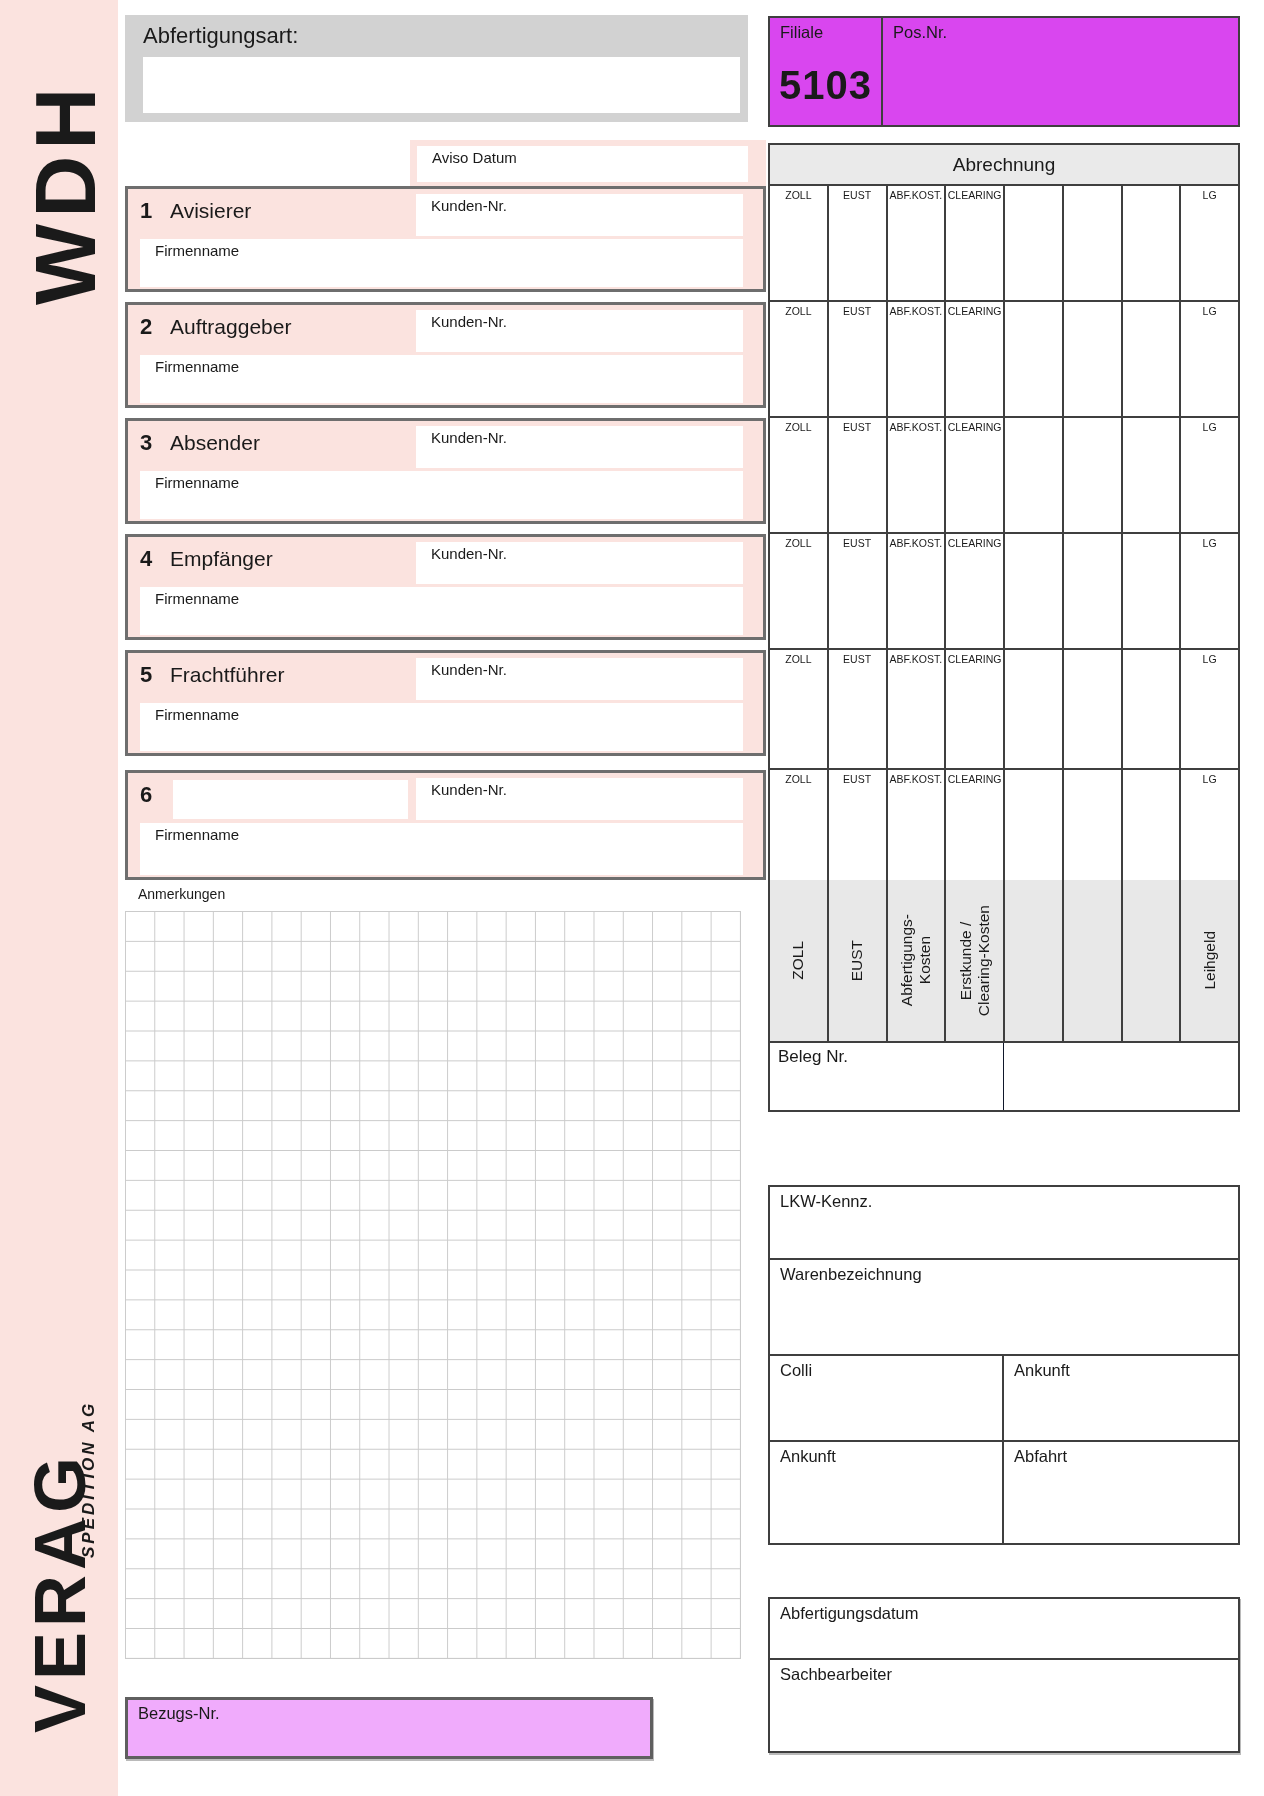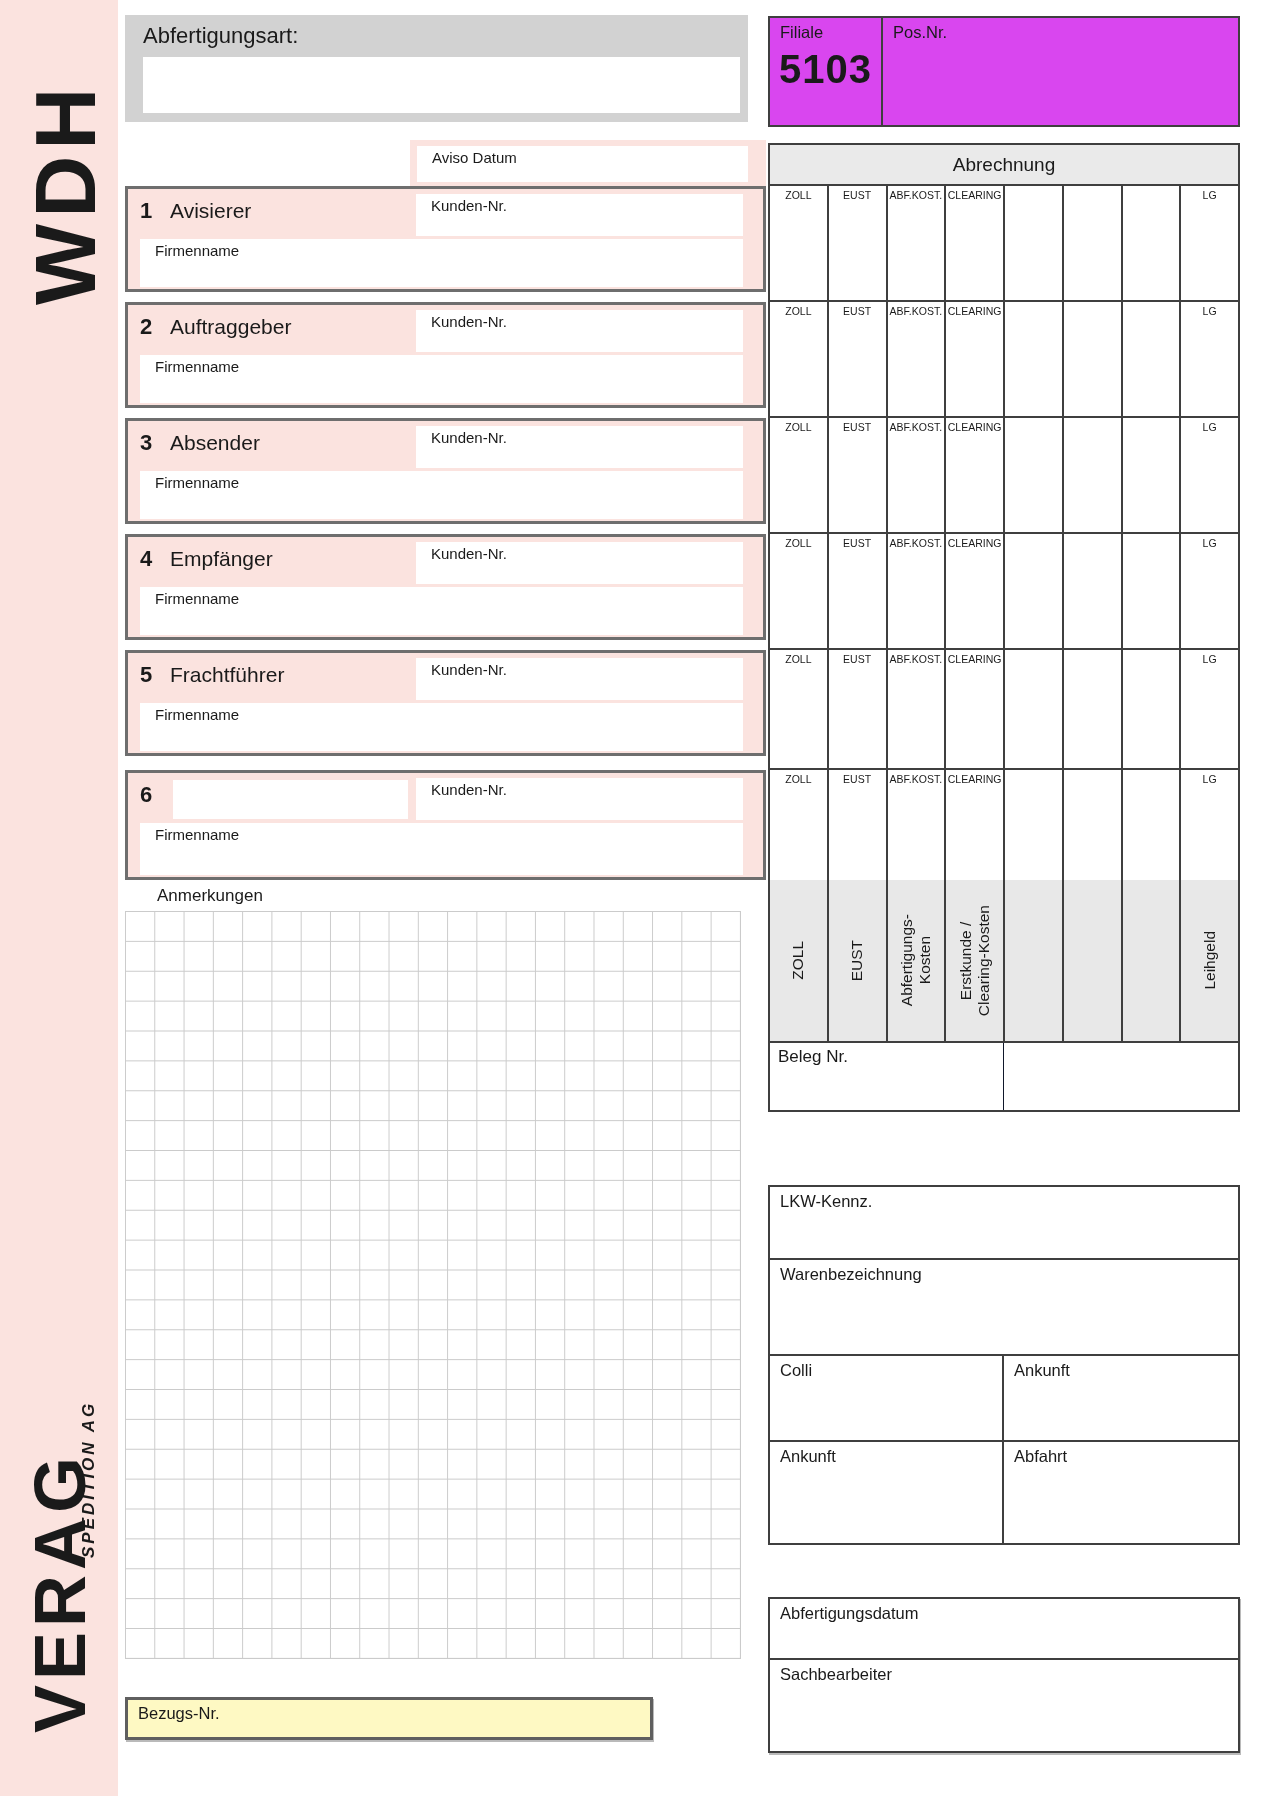--- a/index.html
+++ b/index.html
@@ -28,37 +28,37 @@
   #aviso-input{position:absolute;left:7px;top:6px;width:331px;height:36px;background:#ffffff;}
   .small-lbl{display:block;padding:3px 15px;font-size:15px;}
 
   .party-box{position:absolute;left:125px;width:641px;background:#fbe3df;border:3px solid #6e6e6e;}
   .party-number{position:absolute;left:12px;top:9px;font-size:22px;font-weight:700;}
   .party-label{position:absolute;left:42px;top:10px;font-size:21px;}
   .kunden-box{position:absolute;left:288px;top:5px;width:327px;height:42px;background:#ffffff;}
   .firmen-box{position:absolute;left:12px;top:50px;width:603px;background:#ffffff;}
   .blank-name-box{position:absolute;left:45px;top:7px;width:235px;height:39px;background:#ffffff;}
 
-  #anmerkungen-lbl{position:absolute;left:138px;top:886px;font-size:17px;margin-left:19px;}
+  #anmerkungen-lbl{position:absolute;left:138px;top:886px;font-size:14px;}
   #notes-grid{
     position:absolute;left:125px;top:911px;width:616px;height:748px;
     background-image:
       linear-gradient(to right,#cbcbcb 1px,transparent 1px),
       linear-gradient(to bottom,#cbcbcb 1px,transparent 1px);
     background-size:calc(100%/21) calc(100%/25);
     border-right:1px solid #cbcbcb;border-bottom:1px solid #cbcbcb;
   }
-  #bezugs-box{position:absolute;left:125px;top:1697px;width:528px;height:43px;background:#fef9c3;border:3px solid #5f5f5f;box-shadow:1px 2px 0 rgba(130,130,130,.55);}
+  #bezugs-box{position:absolute;left:125px;top:1697px;width:528px;height:62px;background:#f0abfc;border:3px solid #5f5f5f;box-shadow:1px 2px 0 rgba(130,130,130,.55);}
   #bezugs-box .box-lbl{padding:4px 10px;}
 
   
   .box-lbl{display:block;padding:5px 10px;font-size:16.5px;}
   #filiale-box{position:absolute;left:768px;top:16px;width:472px;height:111px;border:2px solid #3f3f3f;background:#d946ef;display:flex;}
   #filiale-cell{width:113px;border-right:2px solid #3f3f3f;}
-  #filiale-number{display:block;margin:0 0 0 9px;font-size:40px;font-weight:800;letter-spacing:1px;}
+  #filiale-number{display:block;margin:16px 0 0 9px;font-size:40px;font-weight:800;letter-spacing:1px;}
   #posnr-cell{flex:1;}
 
   #abr-header{position:absolute;left:768px;top:143px;width:472px;height:43px;background:#eaeaea;border:2px solid #3f3f3f;display:flex;align-items:center;justify-content:center;font-size:19px;}
   #abr-rows{position:absolute;left:768px;top:186px;width:472px;height:694px;border:2px solid #3f3f3f;border-top:none;}
   .abr-row{display:flex;width:100%;border-bottom:2px solid #3f3f3f;}
   .abr-row:last-child{border-bottom:none;}
   .abr-cell{flex:1;border-right:2px solid #3f3f3f;text-align:center;padding-top:3px;font-size:10.5px;background:#fff;overflow:hidden;white-space:nowrap;}
   .abr-cell:last-child{border-right:none;}
 
   #gray-band{position:absolute;left:768px;top:880px;width:472px;height:163px;border:2px solid #3f3f3f;border-top:none;display:flex;}

